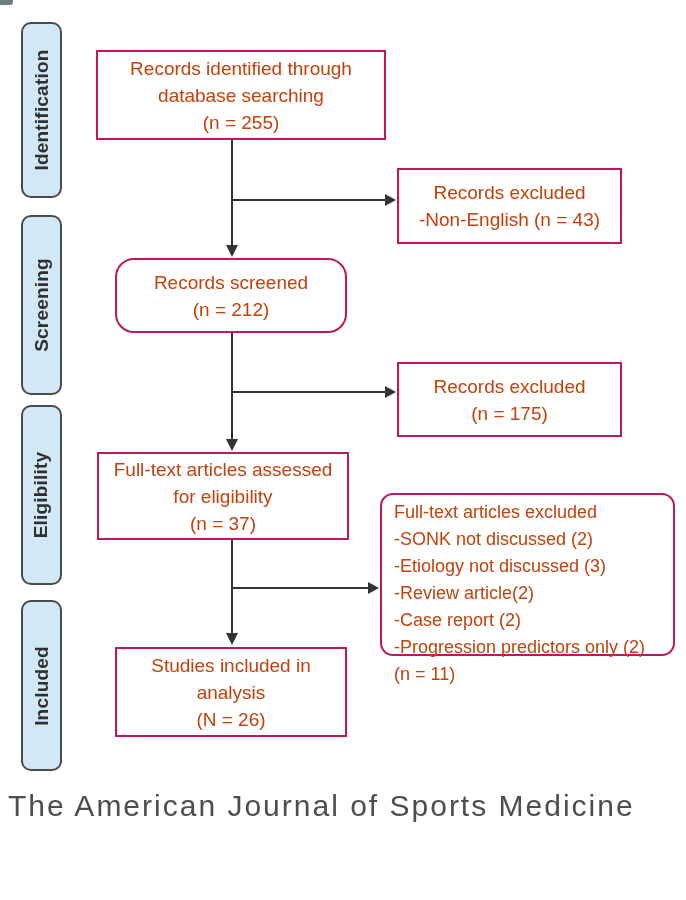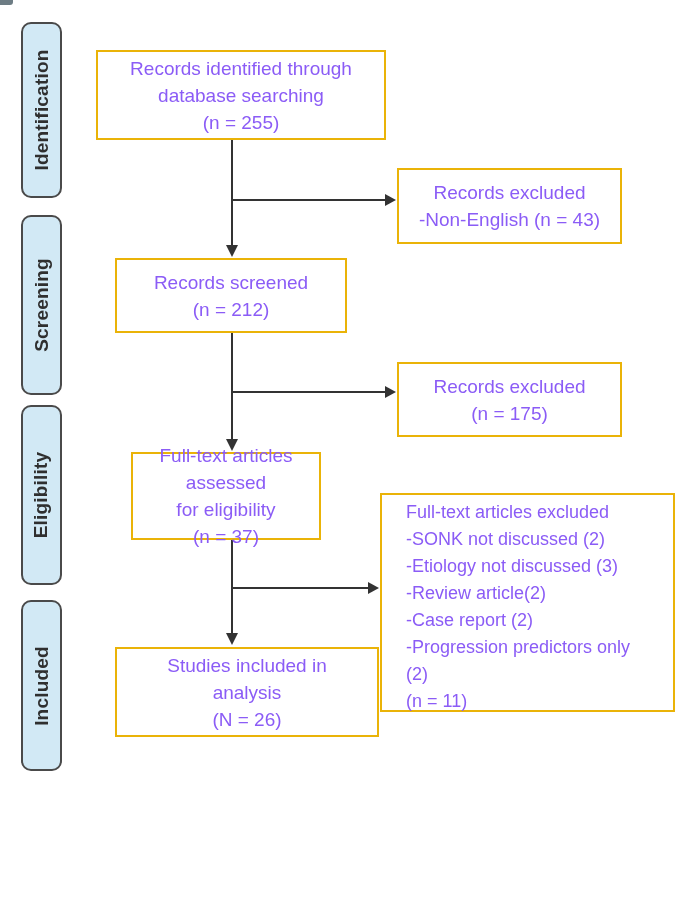--- a/index.html
+++ b/index.html
@@ -48,46 +48,47 @@
   #stage-identification { top: 22px;  height: 176px; }
   #stage-screening      { top: 215px; height: 180px; }
   #stage-eligibility    { top: 405px; height: 180px; }
   #stage-included       { top: 600px; height: 171px; }
 
   
   .fbox {
     position: absolute;
     box-sizing: border-box;
     background: #ffffff;
-    border: 2px solid #eab308;
+    border: 2px solid #be185d;
     display: flex;
     align-items: center;
     justify-content: center;
     text-align: center;
     white-space: pre-line;
     font-size: 19px;
     line-height: 27px;
-    color: #8b5cf6;
+    color: #c2410c;
     padding: 2px 2px;
   }
   #box-identified        { left: 96px;  top: 50px;  width: 290px; height: 90px; }
   #box-excluded-language { left: 397px; top: 168px; width: 225px; height: 76px; }
-  #box-screened          { left: 115px; top: 258px; width: 232px; height: 75px; }
+  #box-screened          { left: 115px; top: 258px; width: 232px; height: 75px; border-radius: 19px; }
   #box-excluded-screen   { left: 397px; top: 362px; width: 225px; height: 75px; }
-  #box-fulltext          { left: 131px; top: 452px; width: 190px; height: 88px; }
+  #box-fulltext          { left: 97px; top: 452px; width: 252px; height: 88px; }
   #box-ft-excluded {
-    left: 380px; top: 493px; width: 295px; height: 219px;
+    left: 380px; top: 493px; width: 295px; height: 163px;
     align-items: flex-start;
     justify-content: flex-start;
     text-align: left;
     font-size: 18px;
     line-height: 27px;
-    padding: 4px 24px;
+    padding: 4px 12px;
+    border-radius: 13px;
   }
-  #box-included          { left: 115px; top: 647px; width: 264px; height: 90px; }
+  #box-included          { left: 115px; top: 647px; width: 232px; height: 90px; }
 
   
   #connectors {
     position: absolute;
     left: 0; top: 0;
     pointer-events: none;
   }
   #connectors path {
     stroke: #333333;
     stroke-width: 2;
@@ -171,15 +172,16 @@
 -Review article(2)
 -Case report (2)
 -Progression predictors only (2)
 (n = 11)</div>
 
   <div class="fbox" id="box-included">Studies included in
 analysis
 (N = 26)</div>
 
   <div class="citation">
+    <div>The American Journal of Sports Medicine</div>
   </div>
 
 </div>
 
 </body></html>

